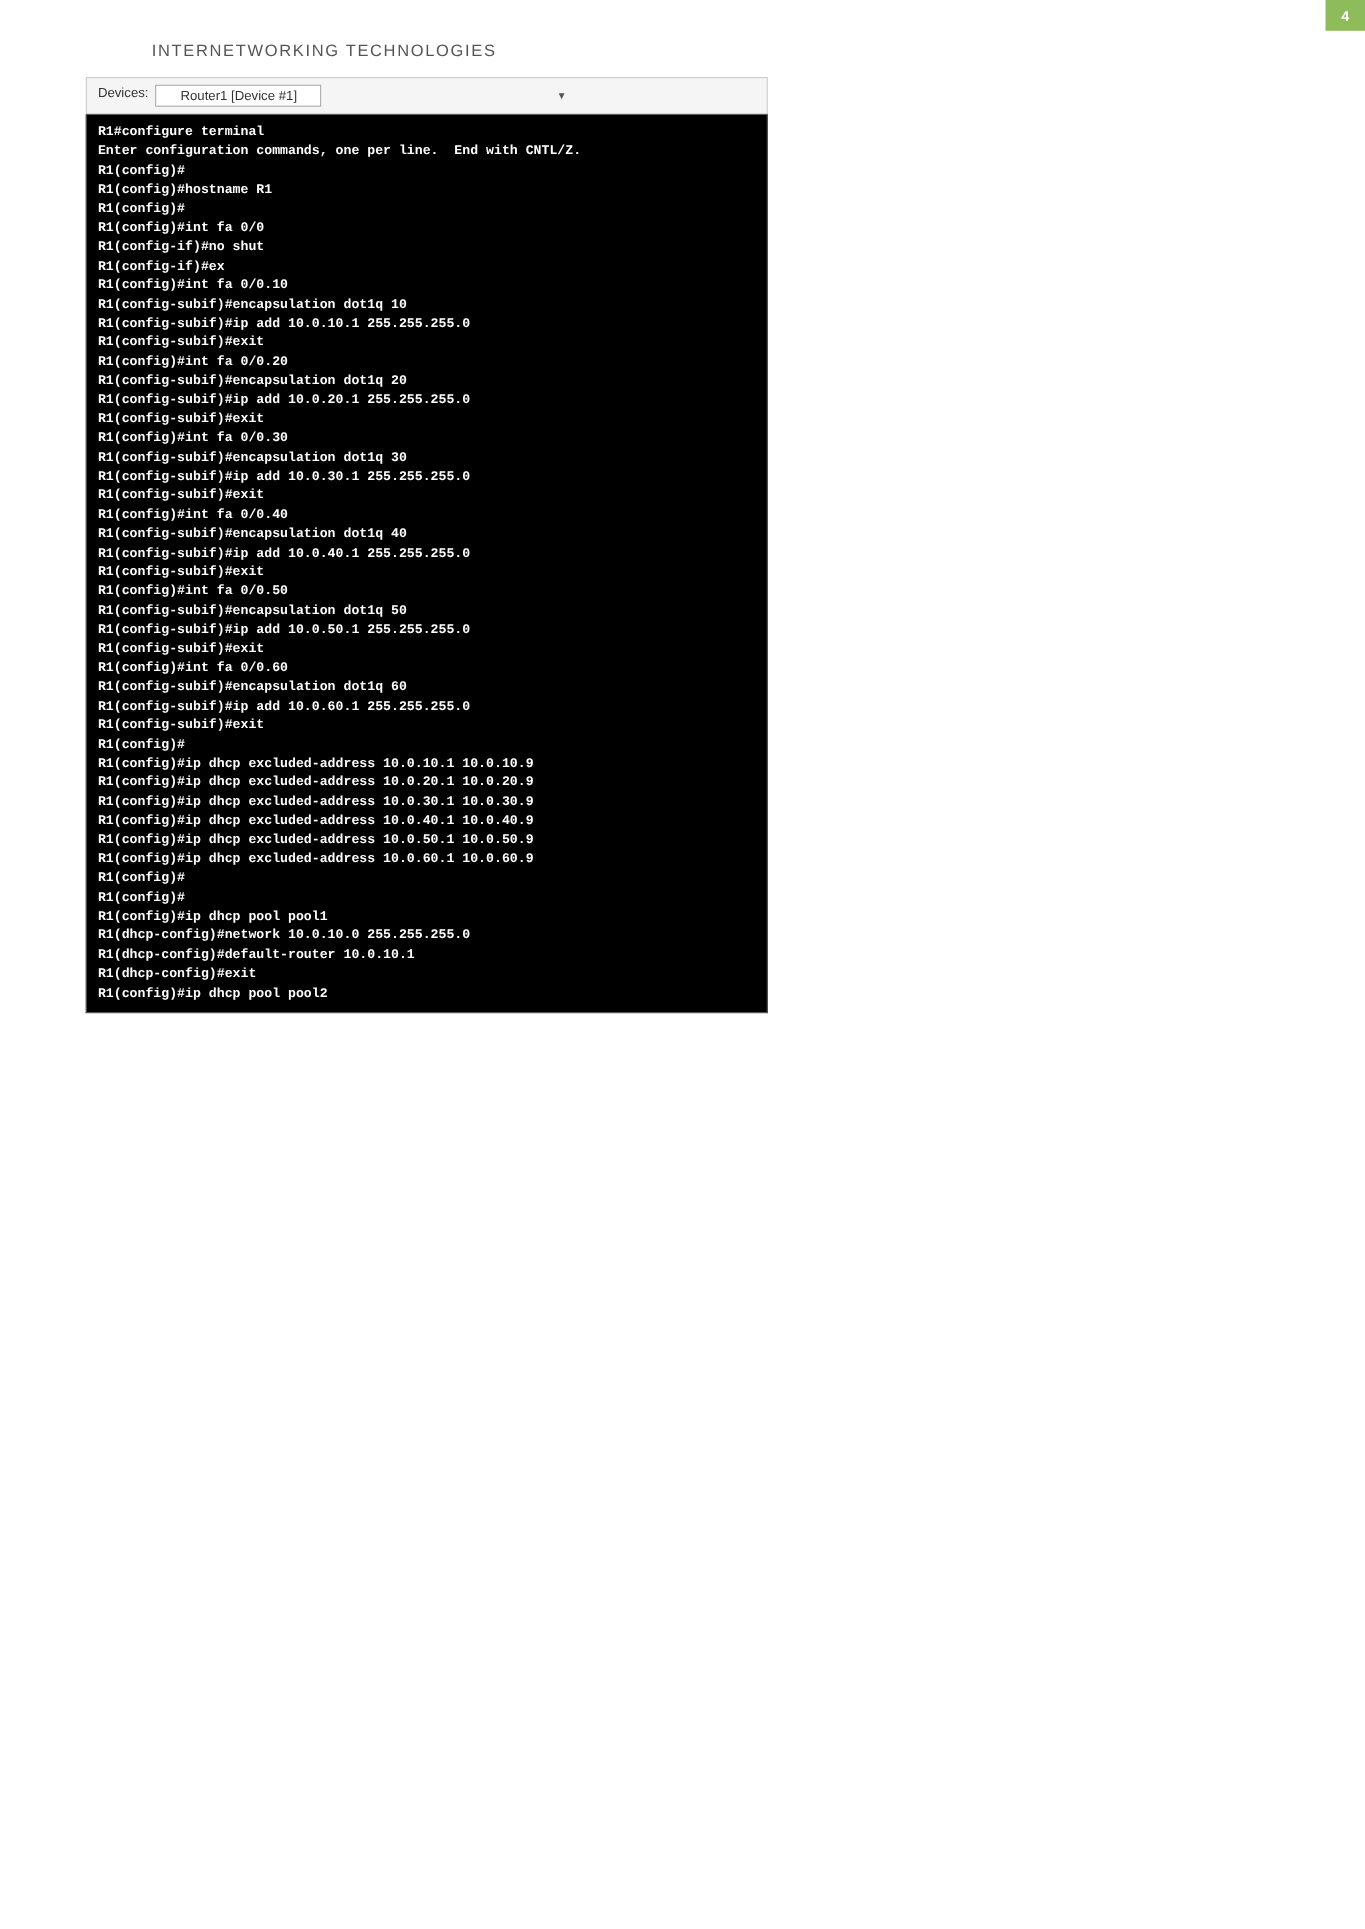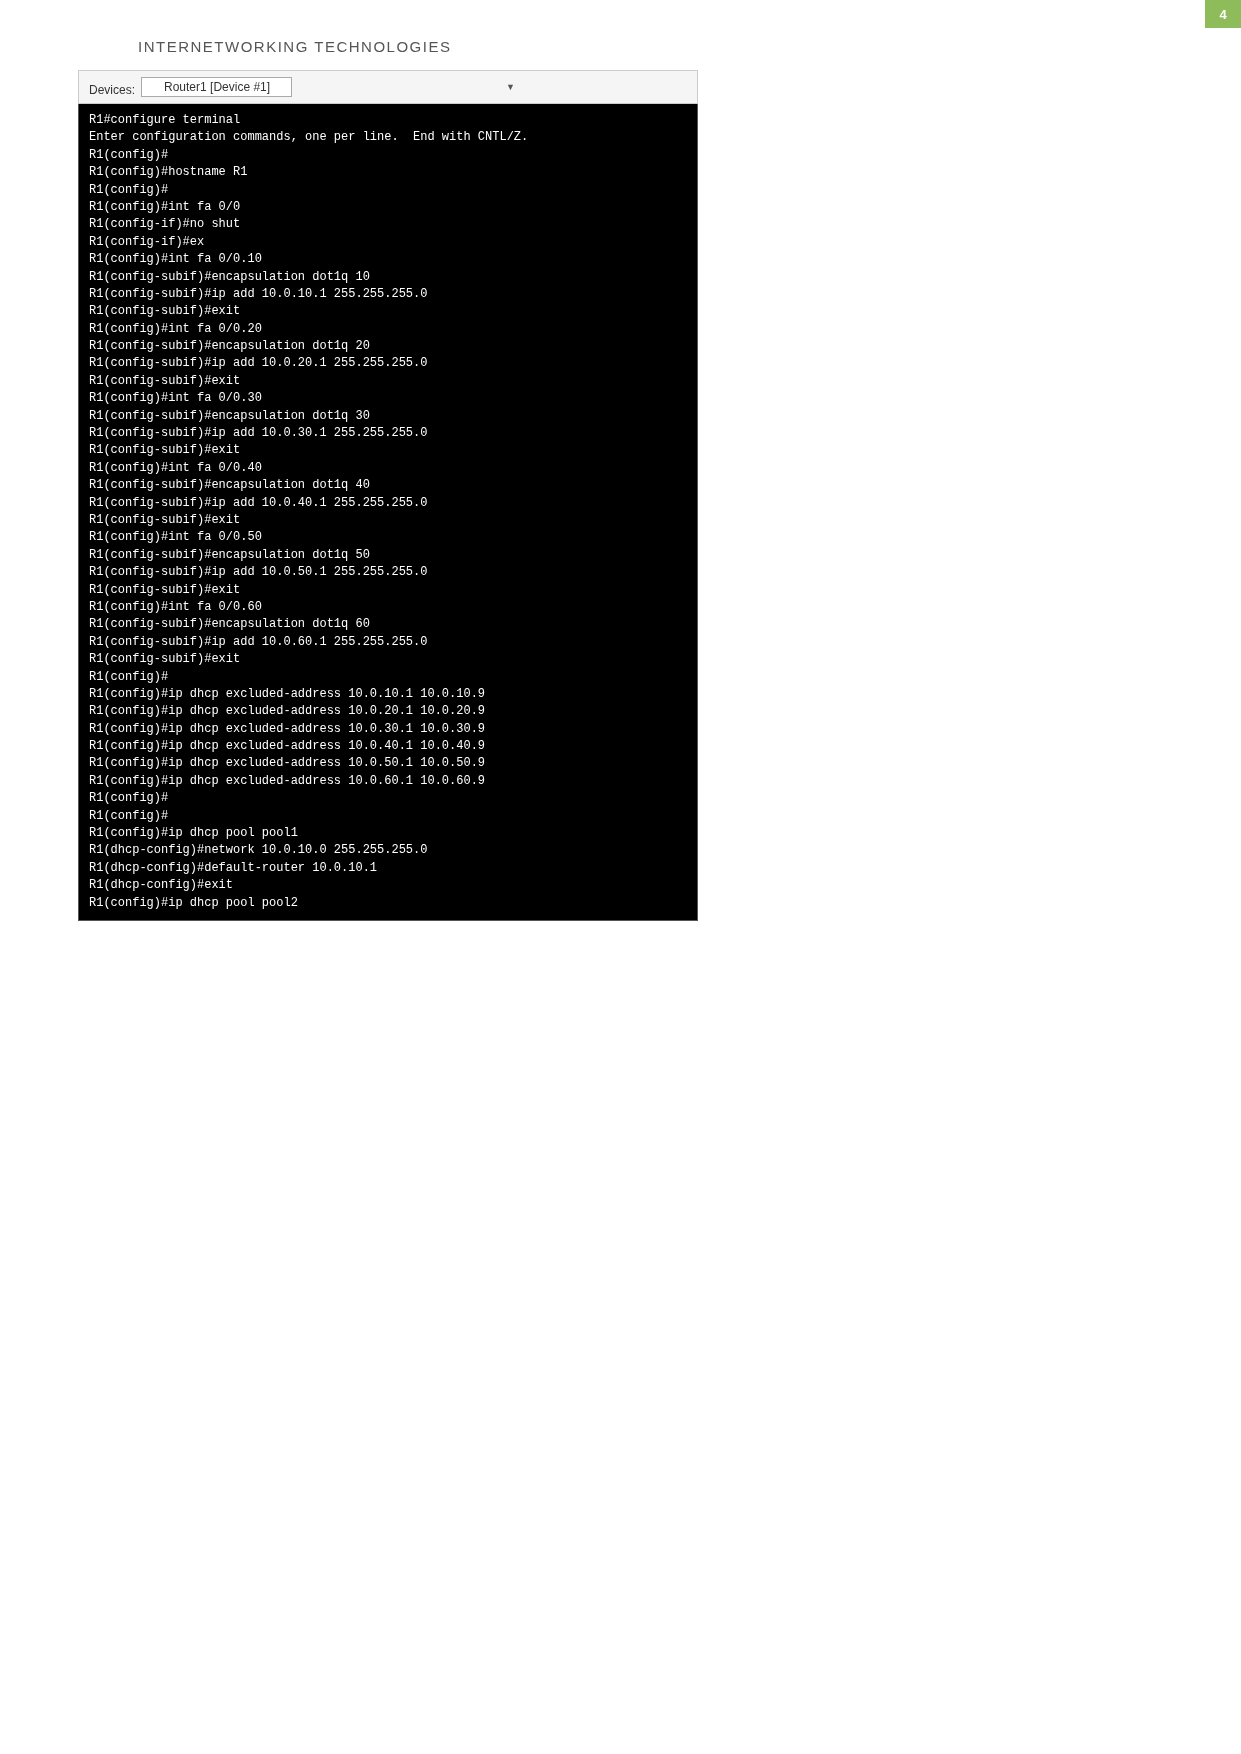--- a/index.html
+++ b/index.html
@@ -45,21 +45,21 @@
 
     .main-content {
       position: absolute;
       top: 70px;
       left: 78px;
       right: 78px;
     }
 
     .device-selector-bar {
       display: flex;
-      align-items: flex-end;
+      align-items: flex-start;
       border: 1px solid #cccccc;
       background-color: #f5f5f5;
       padding: 6px 10px;
       margin-bottom: 0;
       width: 620px;
     }
 
     .device-label {
       font-size: 12px;
       color: #333333;
@@ -106,20 +106,21 @@
       padding: 8px 10px;
       width: 620px;
       border: 1px solid #555555;
       border-top: none;
       white-space: pre;
       overflow: hidden;
     }
 
     .terminal-line {
       display: block;
+      font-weight: bold;
     }
   </style>
 </head>
 <body>
 
 <div class="page-number-badge">4</div>
 
 <div class="page-title">INTERNETWORKING TECHNOLOGIES</div>
 
 <div class="main-content">

